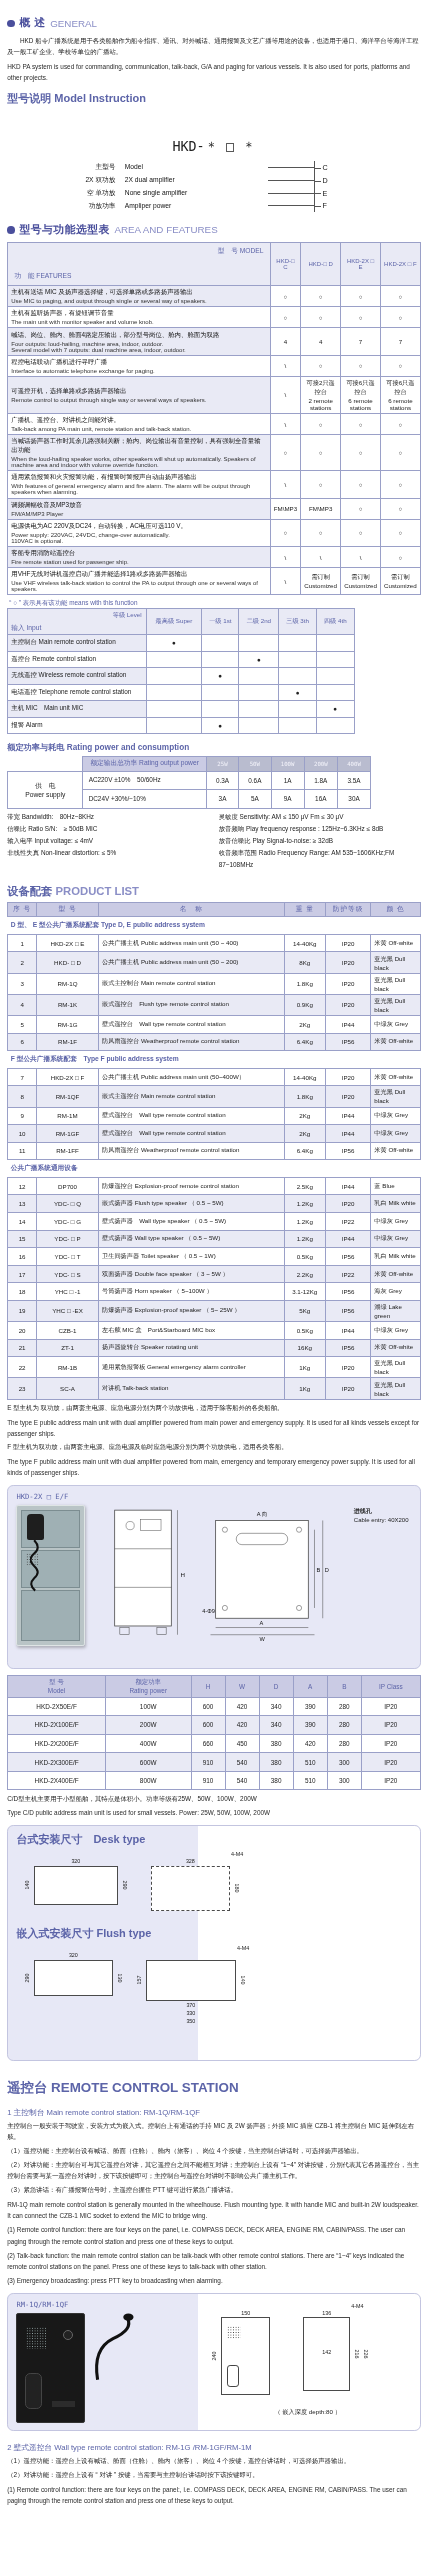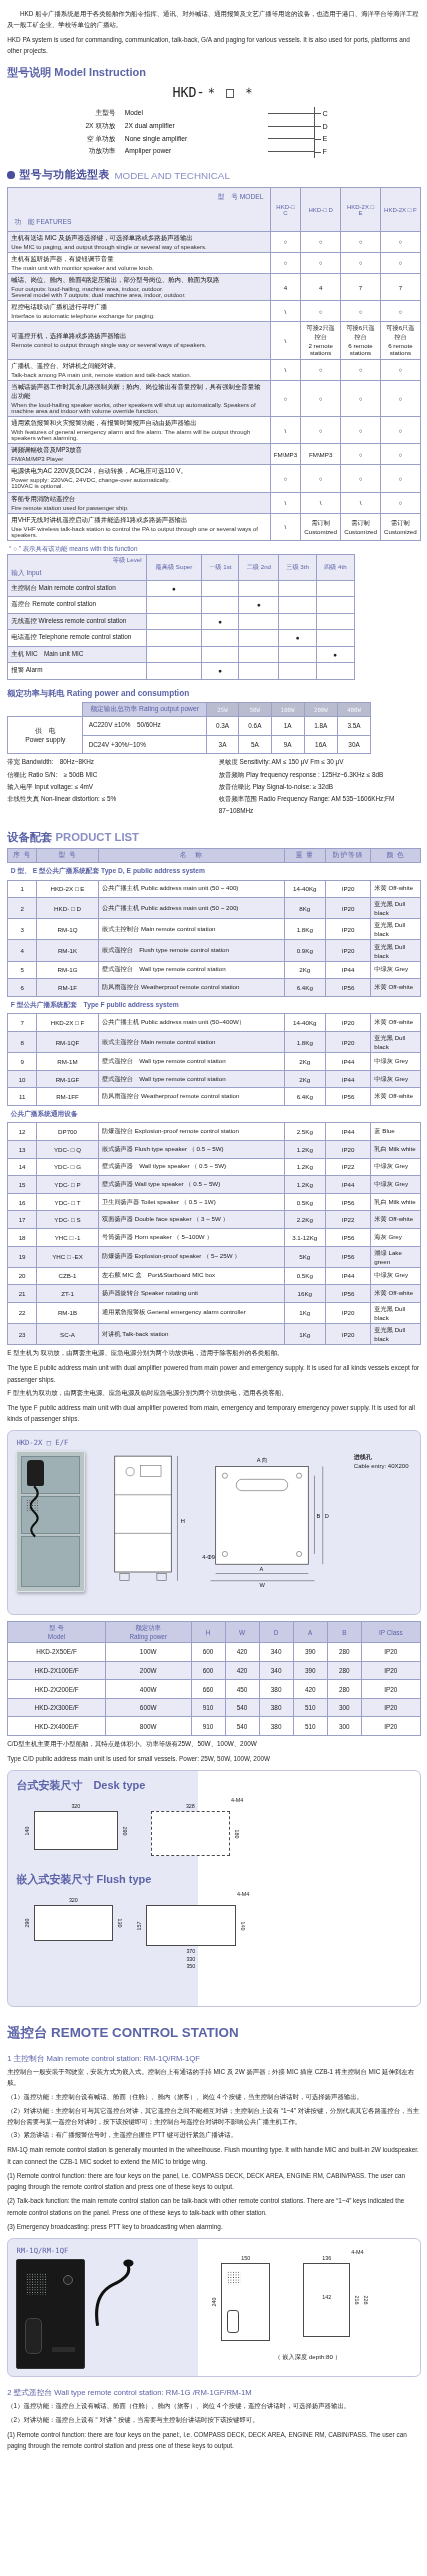--- a/index.html
+++ b/index.html
@@ -79,37 +79,42 @@
   .panel-note{font-size:6.2px;color:#222;margin-top:5.2px;}
   .cap{font-size:6px;color:#222;line-height:1.5;}
   
   .mock{position:relative;flex:0 0 auto;}
   .grill{background:radial-gradient(#3c3c3c 0.5px,transparent 0.6px);background-size:2.6px 2.6px;}
   .grill.light{background:radial-gradient(#9aa 0.5px,transparent 0.6px);background-size:2.6px 2.6px;}
   .knob{border-radius:50%;background:#222;border:1px solid #666;}
   svg text{font-family:"Liberation Sans",sans-serif;fill:#111;}
   
   .mi-wrap{display:flex;justify-content:center;margin:4.1px 0 2.1px;}
-  .mi{position:relative;width:289px;}
+  .mi{position:relative;width:289px;margin-top:28px;}
   .mi-code{font-size:13.4px;color:#222;font-family:"DejaVu Sans Mono",monospace;text-align:center;margin-bottom:5.2px;}
   .mi-grid{display:flex;}
   .mi-legend{flex:1;}
   .mi-row{display:flex;gap:9.3px;align-items:center;line-height:1.9;font-size:6.7px;}
   .mi-row .l1{width:46px;text-align:right;color:#111;}
   .mi-row .l2{flex:1;color:#111;}
   .mi-row .line{width:46px;border-top:0.5px solid #555;}
   .mi-suffix{width:36px;border-left:0.5px solid #555;display:flex;flex-direction:column;justify-content:space-around;padding-left:7.2px;}
   .mi-suffix span{font-size:7.2px;color:#111;position:relative;}
   .mi-suffix span::before{content:"";position:absolute;left:-7.2px;top:50%;width:5.2px;border-top:0.5px solid #555;}
 </style>
 </head>
 <body>
 
 <div class="page">
 
+  <div class="h-bullet">
+    <span class="dot"></span>
+    <span class="cn">概 述</span>
+    <span class="en">GENERAL</span>
+  </div>
   <p class="cn indent">HKD 船令广播系统是用于各类船舶作为船令指挥、通讯、对外喊话、通用报警及文艺广播等用途的设备，也适用于港口、海洋平台等海洋工程及一般工矿企业、学校等单位的广播站。</p>
   <p class="en">HKD PA system is used for commanding, communication, talk-back, G/A and paging for various vessels. It is also used for ports, platforms and other projects.</p>
 
   <div class="h-sub">型号说明 Model Instruction</div>
   <div class="mi-wrap">
     <div class="mi">
       <div class="mi-code">HKD-＊ □ ＊</div>
       <div class="mi-grid">
         <div class="mi-legend">
 
@@ -141,21 +146,21 @@
             <span>E</span>
             <span>F</span>
           </div>
       </div>
     </div>
   </div>
 
   <div class="h-bullet">
     <span class="dot"></span>
     <span class="cn">型号与功能选型表</span>
-    <span class="en">MODEL AND TECHNICAL</span>
+    <span class="en">AREA AND FEATURES</span>
   </div>
   <table class="tbl-feat">
     <thead>
       <tr>
         <th class="corner" style="width:66%">
           <span class="c-top">型　号 MODEL</span>
           <span class="c-bot">功　能 FEATURES</span>
         </th>
         <th>HKD-□ C</th>
         <th>HKD-□ D</th>

